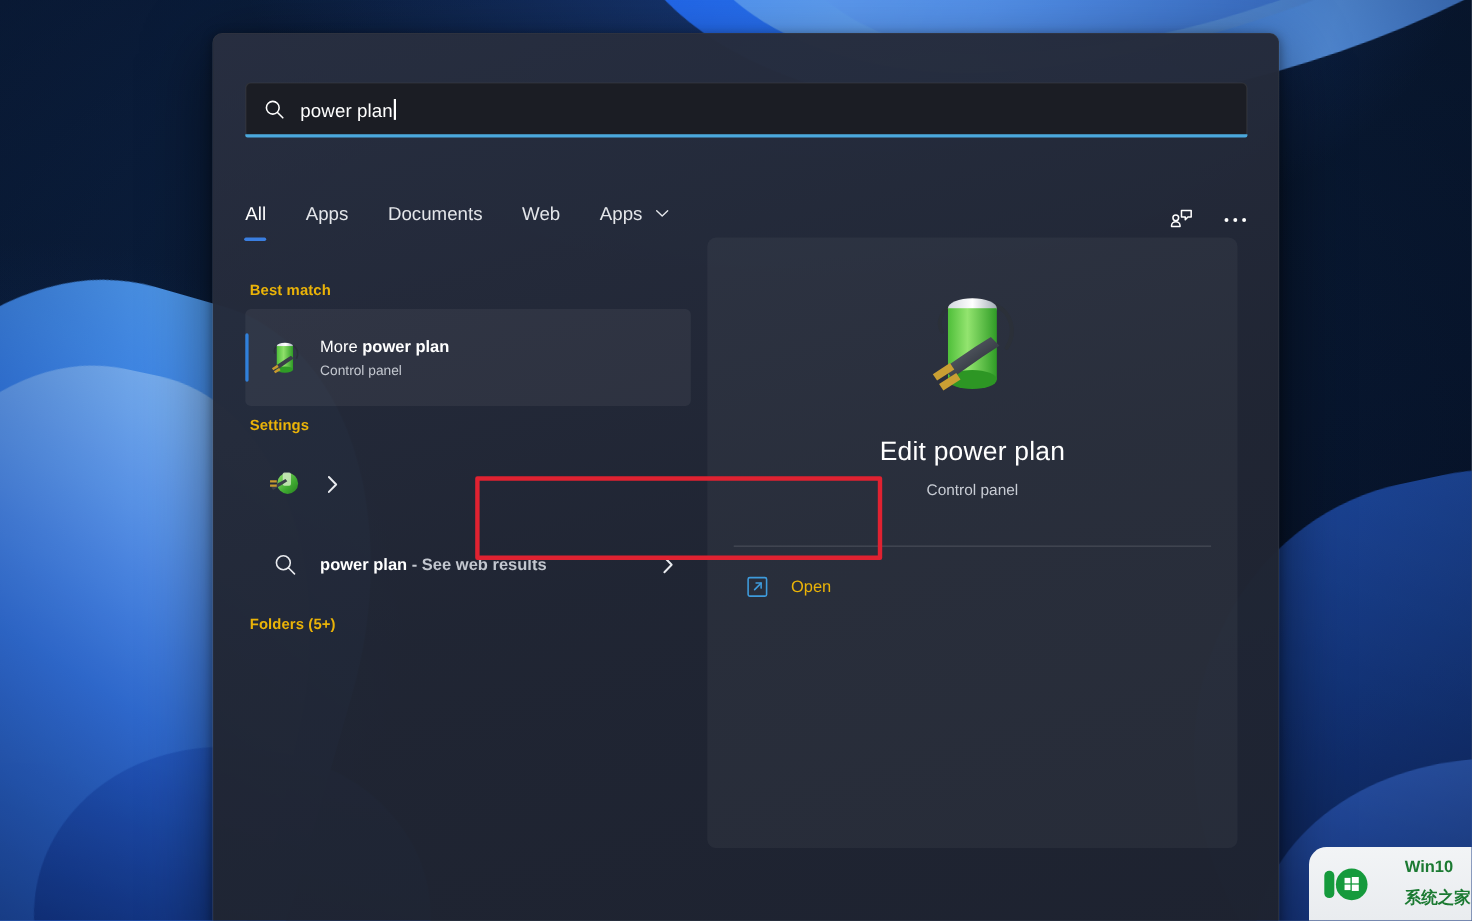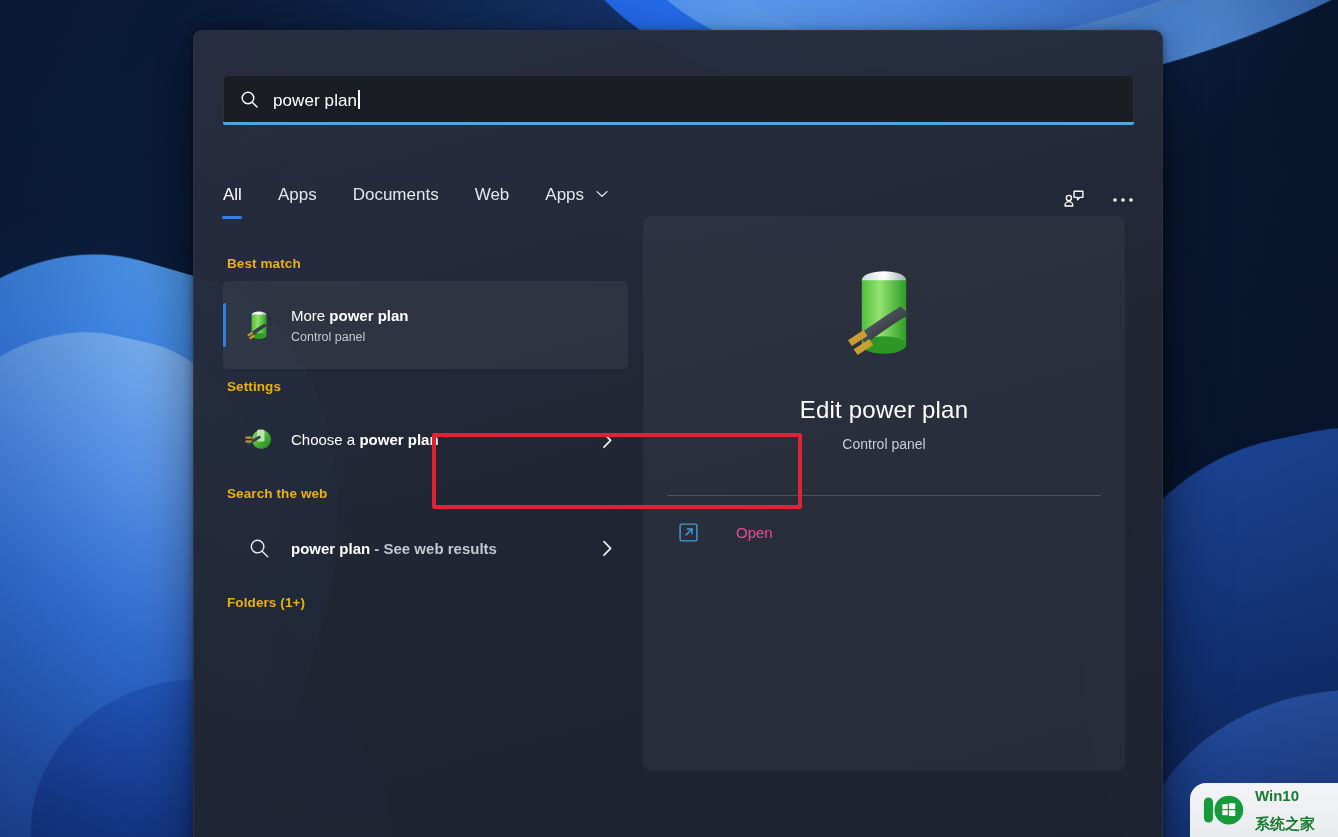--- a/index.html
+++ b/index.html
@@ -234,37 +234,38 @@
     background: rgba(255,255,255,.16);
     margin-top: 43px;
   }
   .pv-action {
     display: flex; align-items: center;
     margin-top: 26px;
     width: 434px;
     cursor: default;
   }
   .pv-action-ico { width: 42px; display: flex; justify-content: center; }
-  .pv-action-label { color: #ec4899; font-size: 15px; margin-left: 27px; }
+  .pv-action-label { color: #eab308; font-size: 15px; margin-left: 10px; }
 
   
   #watermark {
     position: absolute;
     right: 0; bottom: 0;
-    width: 148px; height: 54px;
+    width: 148px; height: 67px;
     background: linear-gradient(180deg, #f2f4f6 0%, #e9ecef 100%);
     border-top-left-radius: 16px;
     display: flex; align-items: center;
     padding-left: 12px;
     z-index: 20;
+    gap: 22px;
   }
   .wm-logo { display: flex; align-items: center; }
   .wm-text { margin-left: 7px; line-height: 1.05; }
   .wm-line1 { color: #1b7a32; font-size: 15px; font-weight: bold; font-family: "Liberation Sans", sans-serif; }
-  .wm-line2 { color: #1b7a32; font-size: 15px; font-weight: bold; font-family: Liberation Serif, serif; margin-top: 13px; }
+  .wm-line2 { color: #1b7a32; font-size: 15px; font-weight: bold; font-family: Liberation Mono, monospace; margin-top: 13px; }
 </style>
 </head>
 <body>
 
 <div id="desktop">
   <div class="wp-base"></div>
   <div class="ribbon rb-top1"></div>
   <div class="ribbon rb-top2"></div>
   <div class="ribbon rb-top3"></div>
   <div class="ribbon rb-left"></div>
@@ -378,50 +379,46 @@
                 <stop offset="100%" stop-color="#27801f"></stop>
               </linearGradient>
             </defs>
             <ellipse cx="17.5" cy="14.5" rx="9.5" ry="9.5" fill="url(#pw2)"></ellipse>
             <rect x="13" y="4.5" width="7.5" height="12" rx="1.6" fill="#cfe9c0" opacity=".85"></rect>
             <path d="M2.5 17.5 L12 12.4 L15.5 10.4 L17.2 12.6 L13 15.2 L4.2 20.4 Z" fill="#3a3f49"></path>
             <path d="M1.5 11.6 L7.6 11.6 L7.6 13.7 L1.5 13.7 Z" fill="#c79a2e"></path>
             <path d="M1.5 15.4 L7.6 15.4 L7.6 17.5 L1.5 17.5 Z" fill="#c79a2e"></path>
           </svg>
         </span>
-        <span class="res-text">
-          <span class="res-title"><span>Choose a </span><b>power plan</b></span>
-        </span>
         <span class="res-chev">
           <svg width="11" height="17" viewBox="0 0 11 17" fill="none">
             <path d="M2 1.6 L8.6 8.4 L2 15.2" stroke="#e9ebef" stroke-width="1.8" stroke-linecap="round" stroke-linejoin="round"></path>
           </svg>
         </span>
       </div>
 
-      <div class="section-head">Search the web</div>
 
       <div class="result-item web">
         <span class="res-icon">
           <svg width="21" height="21" viewBox="0 0 22 22" fill="none">
             <circle cx="9" cy="9" r="6.6" stroke="#e9ebef" stroke-width="1.5"></circle>
             <line x1="13.8" y1="13.8" x2="19.6" y2="19.6" stroke="#e9ebef" stroke-width="1.5" stroke-linecap="round"></line>
           </svg>
         </span>
         <span class="res-text">
           <span class="res-title wrap"><b>power plan</b><span class="muted"> - See web results</span></span>
         </span>
         <span class="res-chev">
           <svg width="11" height="17" viewBox="0 0 11 17" fill="none">
             <path d="M2 1.6 L8.6 8.4 L2 15.2" stroke="#e9ebef" stroke-width="1.8" stroke-linecap="round" stroke-linejoin="round"></path>
           </svg>
         </span>
       </div>
 
-      <div class="section-head">Folders (1+)</div>
+      <div class="section-head">Folders (5+)</div>
     </div>
 
     <div id="annotation"></div>
 
     <div id="preview">
       <div id="preview-inner">
         <span class="pv-icon">
           <svg width="102" height="108" viewBox="0 0 34 36" fill="none">
             <defs>
               <linearGradient id="batGradBig" x1="0" y1="0" x2="1" y2="0">

